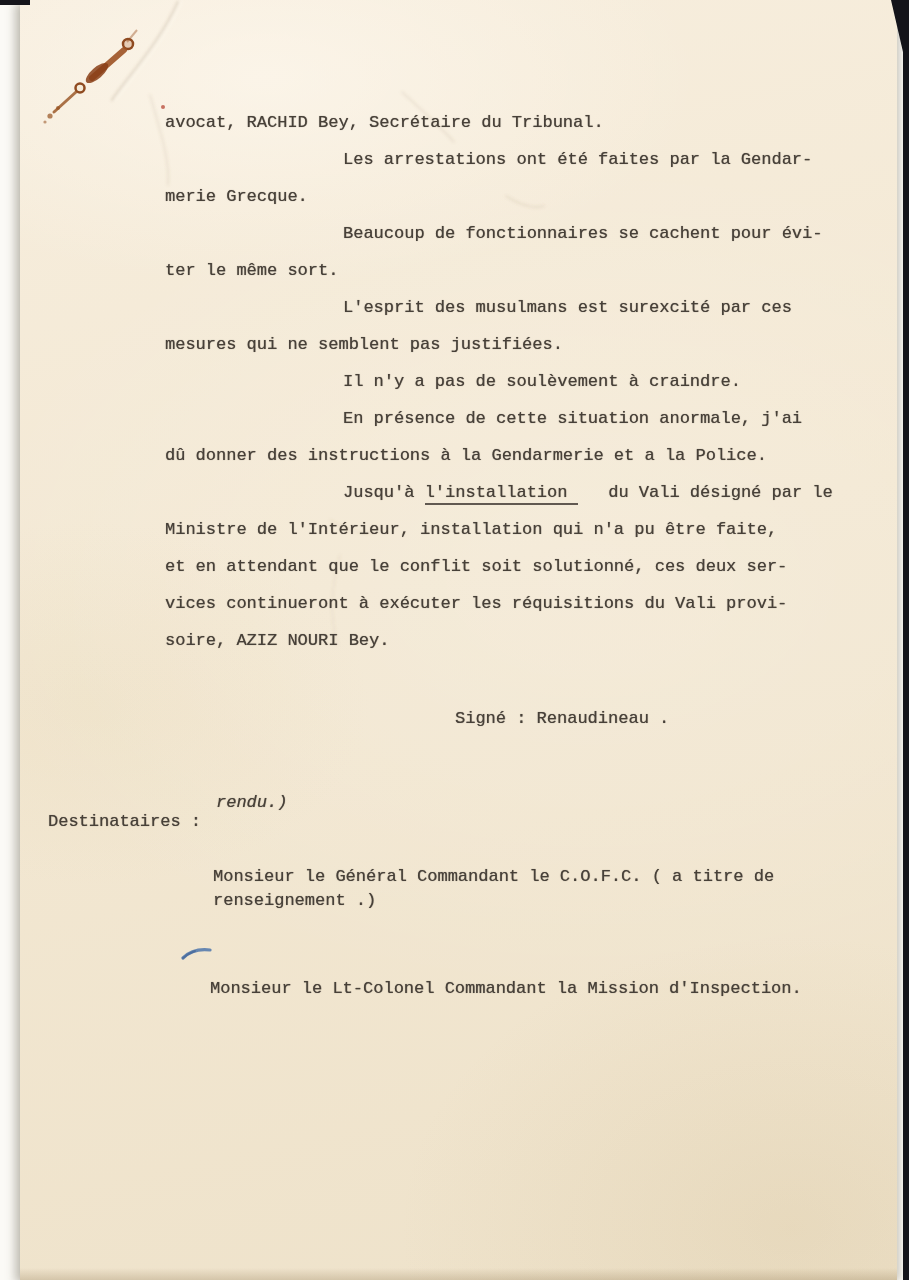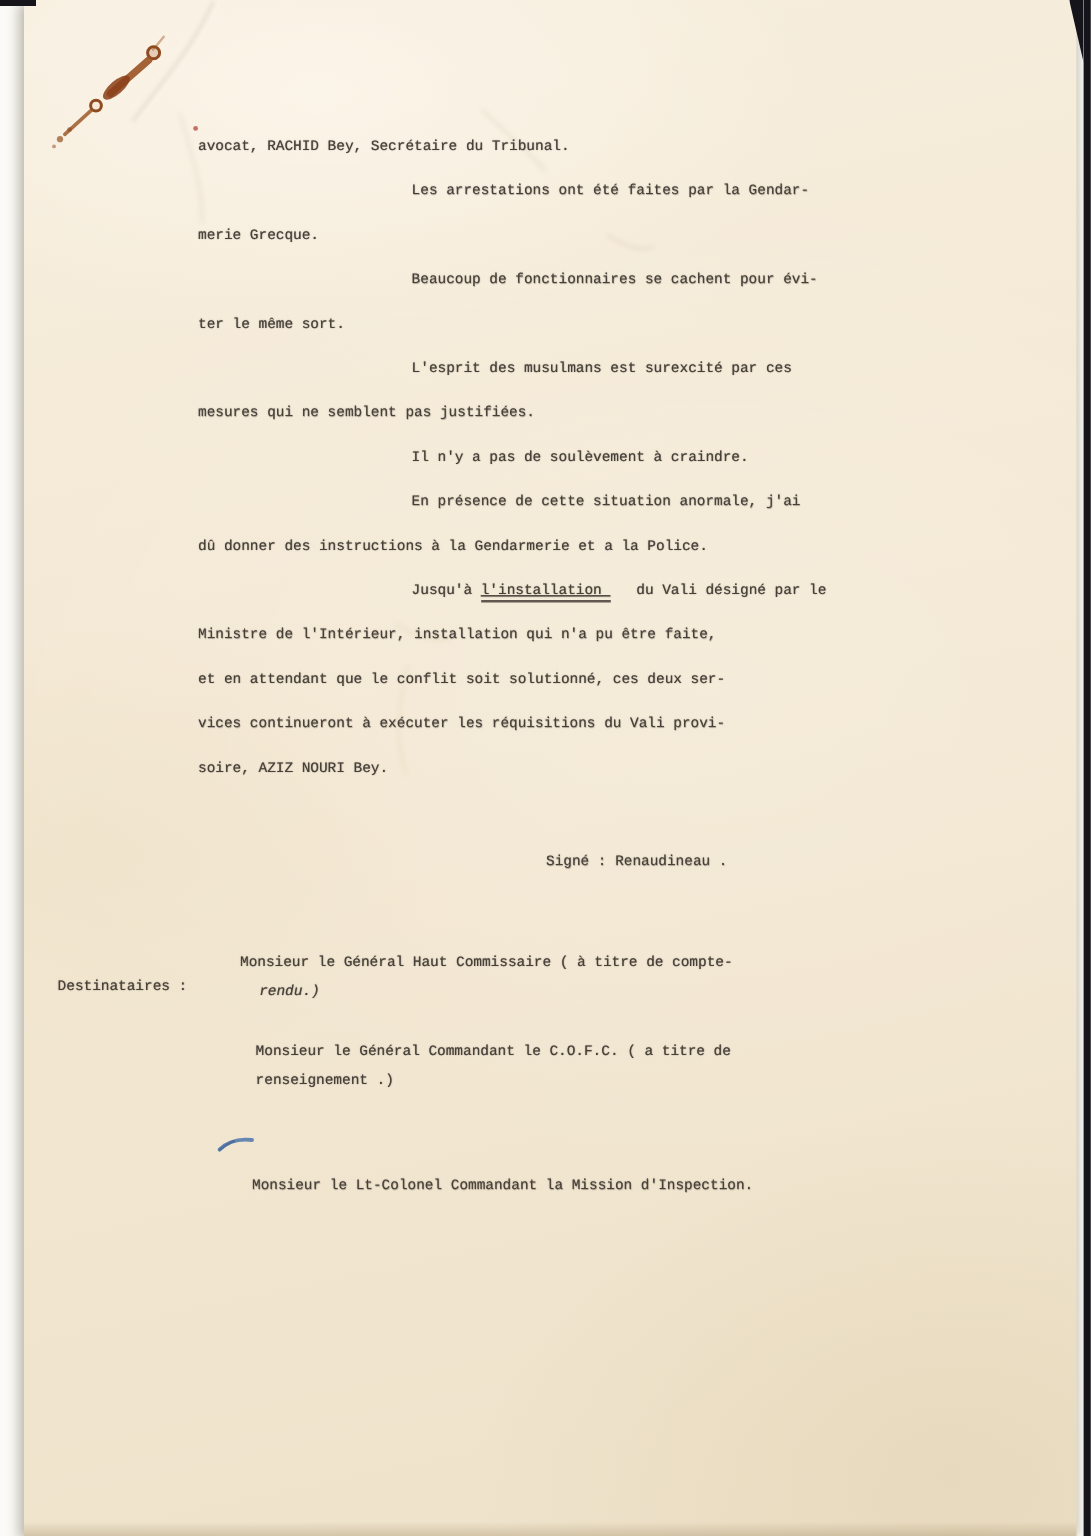--- a/index.html
+++ b/index.html
@@ -31,28 +31,28 @@
   .corner-tl { position: absolute; left: 0; top: 0; width: 30px; height: 5px; background: #15151b; }
   .edge-right { position: absolute; right: 0; top: 0; width: 6px; height: 100%; background: #14141a; }
   .corner-tr {
     position: absolute; right: 6px; top: 0; width: 12px; height: 52px; background: #14141a;
     clip-path: polygon(0 0, 100% 0, 100% 100%);
   }
 
   
   .typed {
     font-family: "Liberation Mono", monospace;
-    font-size: 12px; color: #474038;
+    font-size: 17px; color: #474038;
     white-space: pre;
     text-shadow: 0 0 1px rgba(71, 64, 56, 0.55), 0.4px 0.4px 0.6px rgba(71, 64, 56, 0.35);
   }
   .typed-body { position: absolute; left: 165px; top: 104px; width: 710px; }
   .line { height: 37px; line-height: 37px; }
   .line.indent { padding-left: 178px; }
-  .u { border-bottom: 2px solid rgba(71, 64, 56, 0.85); padding-bottom: 1px; text-decoration: underline; }
+  .u { border-bottom: 2px solid rgba(71, 64, 56, 0.85); padding-bottom: 1px; }
 
   .signature { position: absolute; left: 455px; top: 700px; }
 
   .d-label { position: absolute; left: 48px; top: 810px; line-height: 24px; }
   .d-entry { position: absolute; }
   .d-entry .dline { height: 23.5px; line-height: 23.5px; }
   .entry-0 { left: 200px; top: 791px; }
   .entry-0 .dline.cont { padding-left: 16px; font-style: italic; }
   .entry-1 { left: 213px; top: 865px; }
   .entry-2 { left: 210px; top: 945px; margin-top: 32px; }
@@ -105,21 +105,21 @@
       <path d="M340 555 C330 590 330 620 338 645" stroke="#8a7354" stroke-width="1.3" opacity="0.10"></path>
     </g>
   </svg>
 
   <div class="typed-body typed"><div class="line">avocat, RACHID Bey, Secrétaire du Tribunal.</div><div class="line indent">Les arrestations ont été faites par la Gendar-</div><div class="line">merie Grecque.</div><div class="line indent">Beaucoup de fonctionnaires se cachent pour évi-</div><div class="line">ter le même sort.</div><div class="line indent">L'esprit des musulmans est surexcité par ces</div><div class="line">mesures qui ne semblent pas justifiées.</div><div class="line indent">Il n'y a pas de soulèvement à craindre.</div><div class="line indent">En présence de cette situation anormale, j'ai</div><div class="line">dû donner des instructions à la Gendarmerie et a la Police.</div><div class="line indent"><span>Jusqu'à </span><span class="u">l'installation </span><span>   du Vali désigné par le</span></div><div class="line">Ministre de l'Intérieur, installation qui n'a pu être faite,</div><div class="line">et en attendant que le conflit soit solutionné, ces deux ser-</div><div class="line">vices continueront à exécuter les réquisitions du Vali provi-</div><div class="line">soire, AZIZ NOURI Bey.</div></div>
 
   <div class="signature typed line">Signé : Renaudineau .</div>
 
   <div class="d-label typed">Destinataires :</div>
   <div>
-      <div class="d-entry typed entry-0"><div class="dline">Monsieur le Général Haut Commissaire ( à titre de compte-</div><div class="dline cont">rendu.)</div></div>
+      <div class="d-entry typed entry-0"><div class="dline cont">rendu.)</div></div>
       <div class="d-entry typed entry-1"><div class="dline">Monsieur le Général Commandant le C.O.F.C. ( a titre de</div><div class="dline cont">renseignement .)</div></div>
       <div class="d-entry typed entry-2"><div class="dline">Monsieur le Lt-Colonel Commandant la Mission d'Inspection.</div></div>
     </div>
 
   <svg class="checkmark" width="32" height="18" viewBox="0 0 32 18">
     <path d="M2 13 Q 12 3 29 5" stroke="#4d76ab" stroke-width="3.2" stroke-linecap="round" fill="none" opacity="0.85"></path>
     <path d="M2 13 Q 8 8 14 6" stroke="#3c5f92" stroke-width="2" stroke-linecap="round" fill="none" opacity="0.6"></path>
   </svg>
 
   <div class="corner-tl"></div>

